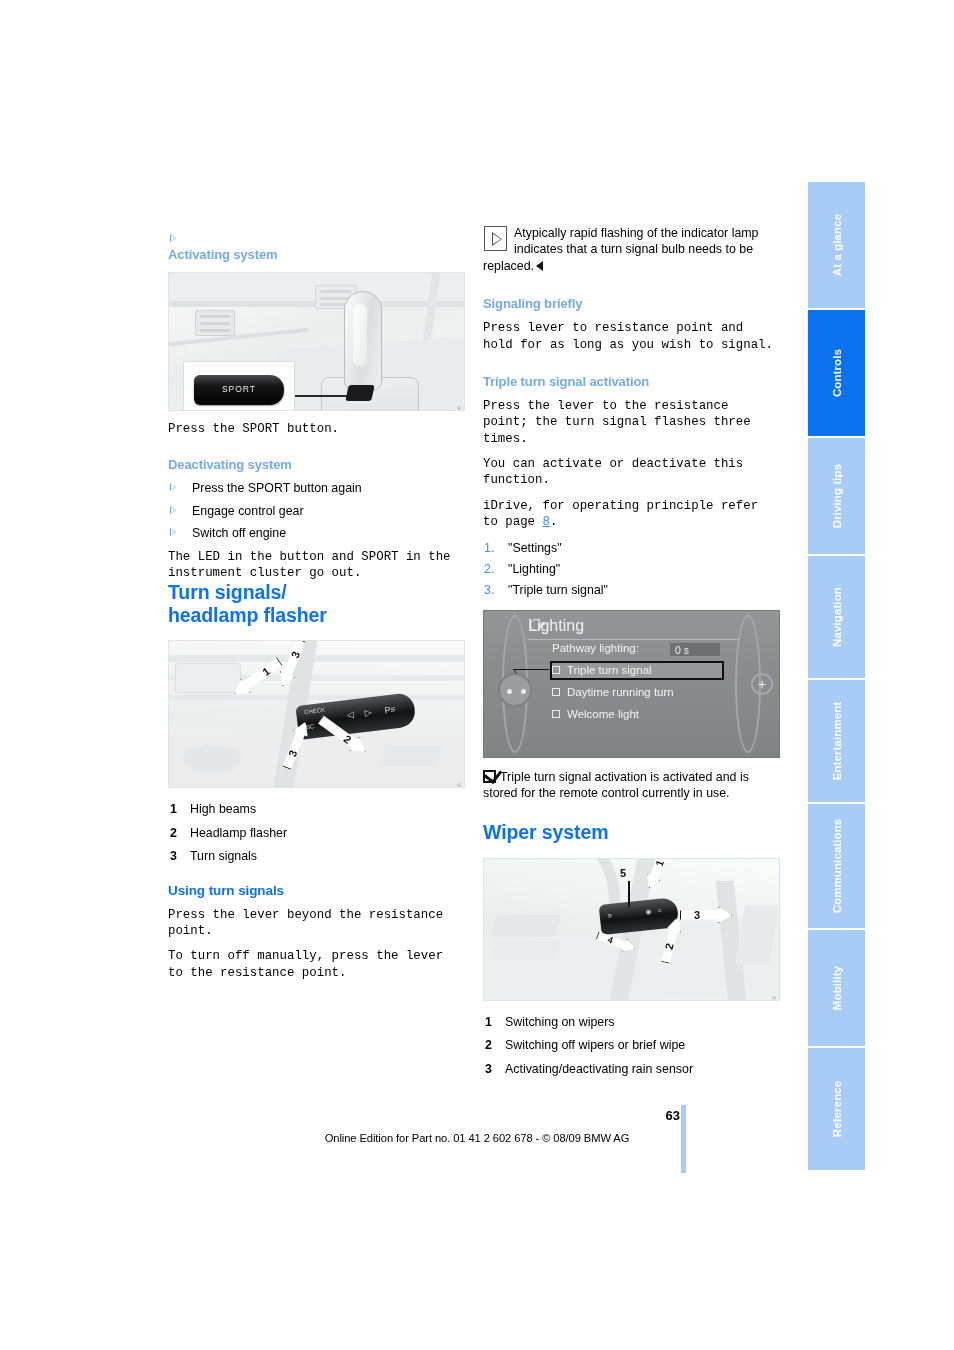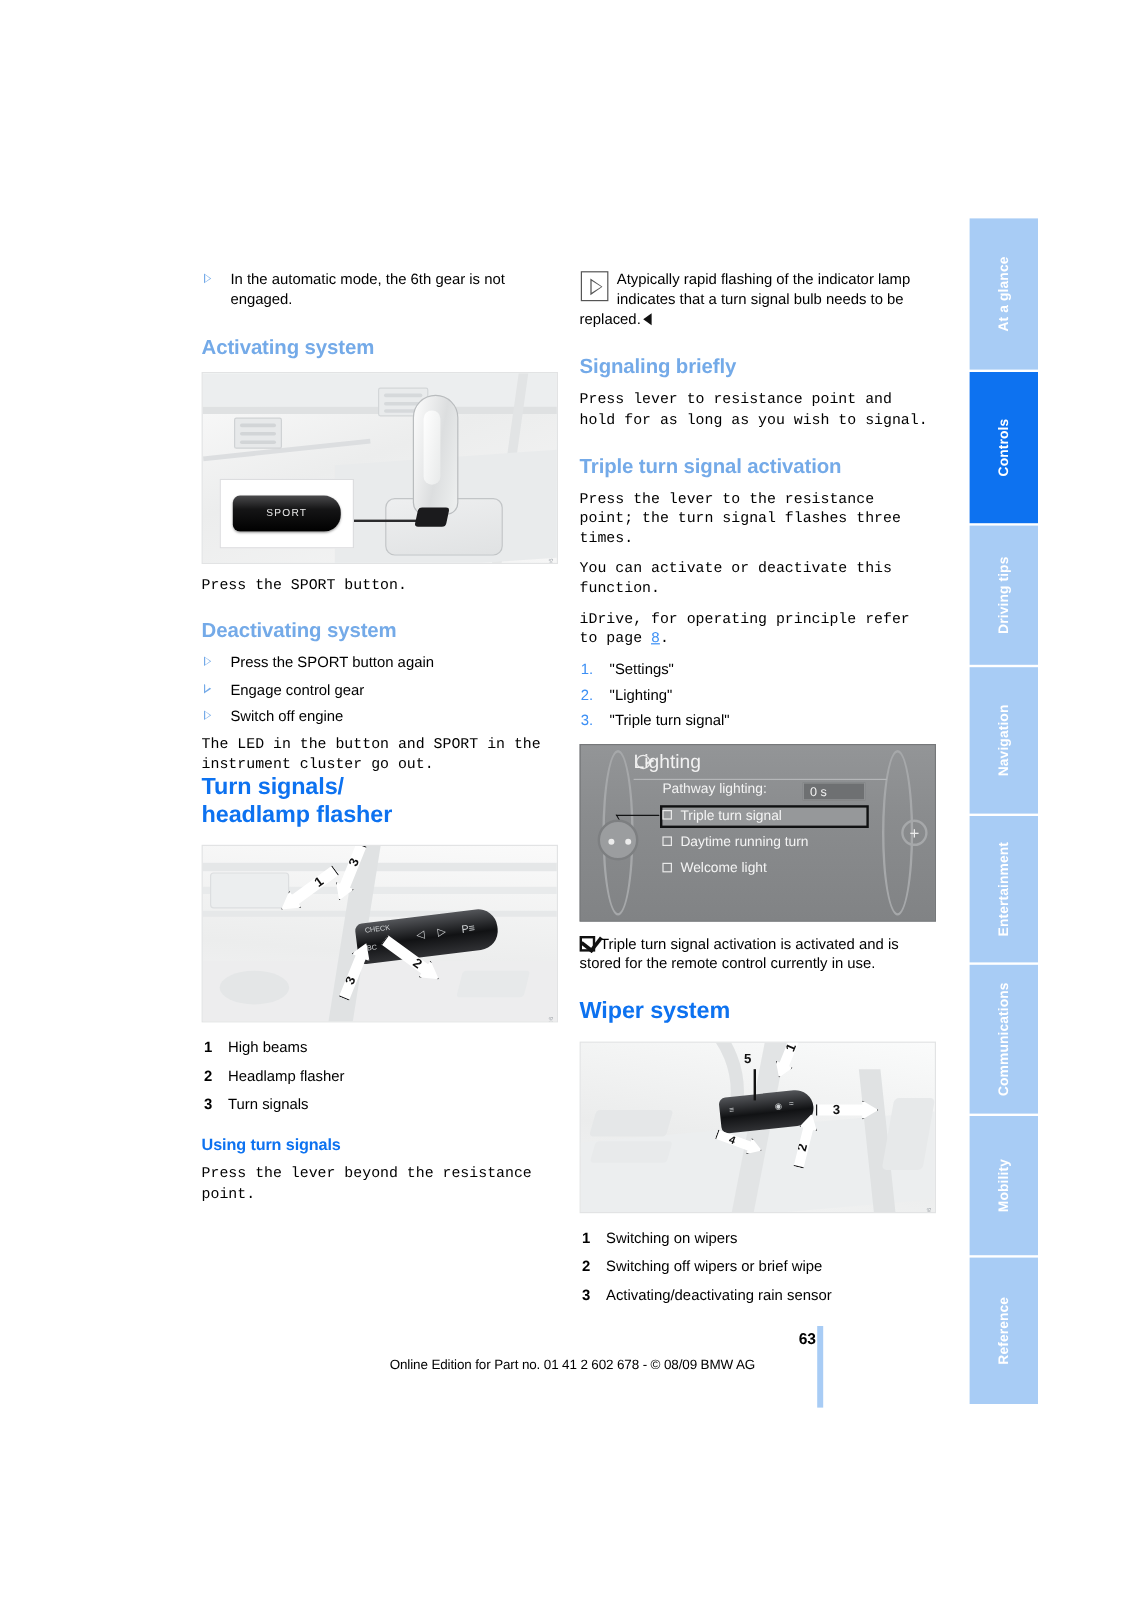--- a/index.html
+++ b/index.html
@@ -72,21 +72,21 @@
     letter-spacing: -0.1px;
   }
   h2.head2 {
     font-size: 13.5px;
     font-weight: bold;
     color: #0d72f0;
     margin: 0;
     letter-spacing: -0.1px;
   }
   h3.head3 {
-    font-size: 17px;
+    font-size: 13px;
     font-weight: bold;
     color: #74aae8;
     margin: 0;
     letter-spacing: -0.1px;
   }
   p.body {
     font-size: 12.4px;
     line-height: 1.32;
     margin: 0;
     color: #000;
@@ -225,21 +225,21 @@
     right: 2px; bottom: 4px;
     font-size: 5px;
     color: #9aa0a6;
     transform: rotate(-90deg);
     transform-origin: right bottom;
     letter-spacing: .3px;
     white-space: nowrap;
   }
 
   
-  .fig-gear { height: 160px; background: linear-gradient(160deg,#fbfbfb 0%,#eceded 45%,#f6f6f6 100%); }
+  .fig-gear { height: 139px; background: linear-gradient(160deg,#fbfbfb 0%,#eceded 45%,#f6f6f6 100%); }
   .gv { position: absolute; background: #e4e6e7; }
   .knob {
     position: absolute; left: 175px; top: 18px;
     width: 38px; height: 100px;
     background: linear-gradient(100deg,#fdfdfd,#dcdedf 55%,#eef0f0);
     border: 1.1px solid #b9bcbe;
     border-radius: 19px 19px 10px 10px;
   }
   .knob::after {
     content:""; position:absolute; left:8px; top:12px;
@@ -440,21 +440,20 @@
     <div class="tab" style="top:866px;height:122px;">
       <span class="tab-label">Reference</span>
     </div>
   </div>
 
   <div class="col col-left">
 
     <ul class="tri-list">
       <li>
         <span class="tri"></span>
-        <span>In the automatic mode, the 6th gear is not engaged.</span>
       </li>
     </ul>
 
     <h3 class="head3" style="margin-top:22px;">Activating system</h3>
 
     <figure style="margin-top:10px;">
       <div class="fig fig-gear">
         <div class="diag">
           <div class="gv" style="left:0;top:0;width:297px;height:28px;background:#eceeef;"></div>
           <div class="gv" style="left:0;top:28px;width:297px;height:6px;background:#dfe1e2;"></div>
@@ -559,20 +558,21 @@
       </div>
       <div class="row">
         <span class="k">3</span>
         <span>Turn signals</span>
       </div>
     </div>
 
     <h2 class="head2" style="margin-top:18px;">Using turn signals</h2>
 
     <p class="body" style="margin-top:9px;">Press the lever beyond the resistance point.</p>
+    <p class="body" style="margin-top:9px;">To turn off manually, press the lever to the resistance point.</p>
   </div>
 
   <div class="col col-right">
 
     <div class="note">
       <span class="icon-box"></span>
       <span>Atypically rapid flashing of the indicator lamp indicates that a turn signal bulb needs to be replaced.</span><span class="end-mark"></span>
     </div>
 
     <h3 class="head3" style="margin-top:22px;clear:both;">Signaling briefly</h3>

